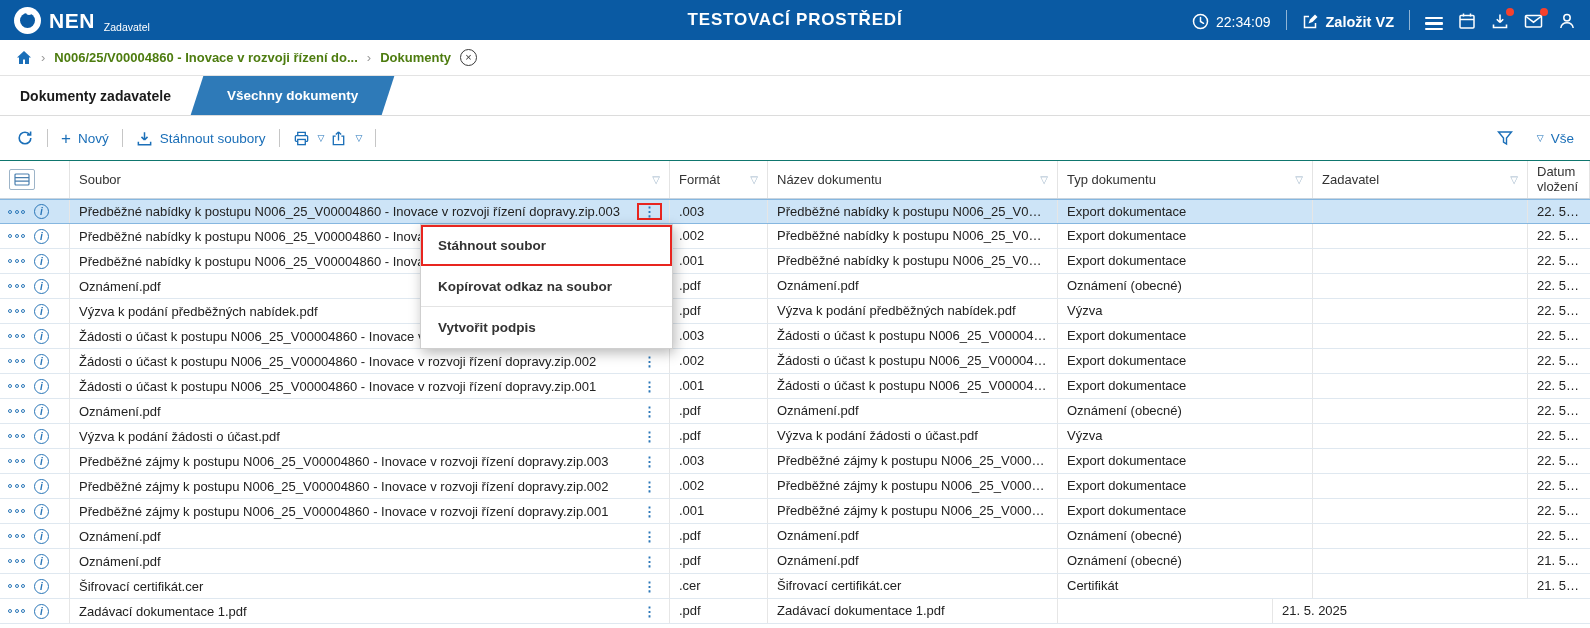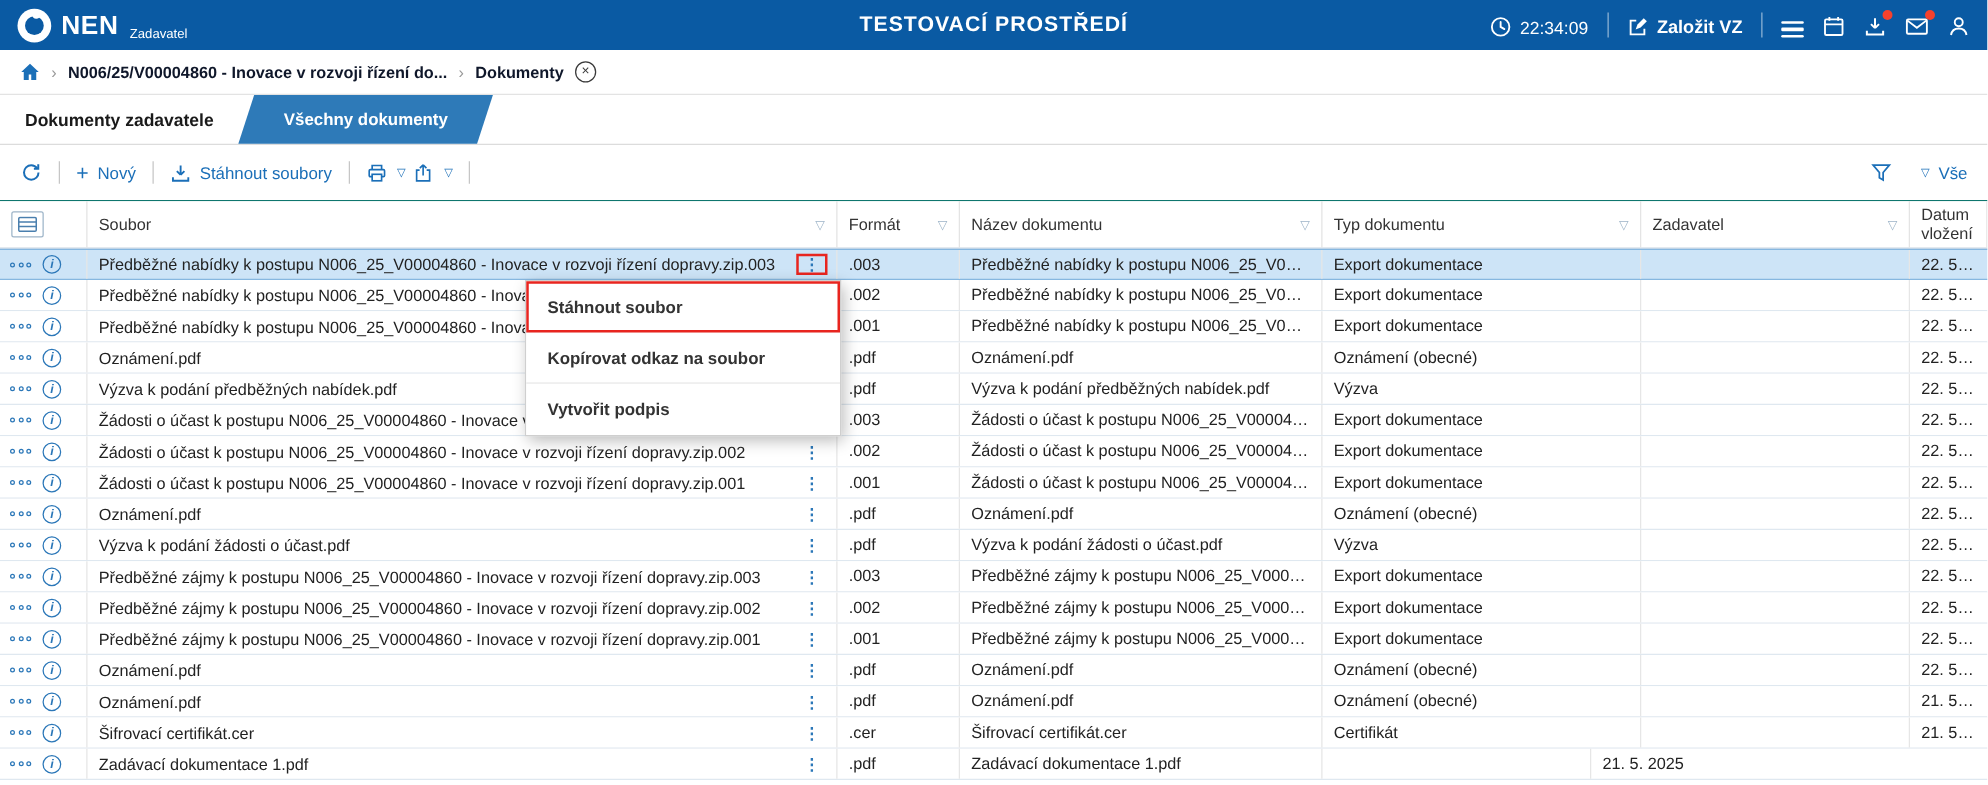--- a/index.html
+++ b/index.html
@@ -20,21 +20,21 @@
   .tb-item{display:flex;align-items:center;gap:7px;font-size:14px;cursor:pointer;white-space:nowrap}
   .tb-item.bold{font-weight:700;font-size:14.5px}
   .tb-divider{width:1px;height:20px;background:rgba(255,255,255,.55)}
   .icon-badge{position:relative}
   .badge{position:absolute;top:-4px;right:-5px;width:8px;height:8px;border-radius:50%}
   .hamburger{display:flex;flex-direction:column;gap:3px}
   .hamburger i{display:block;width:18px;height:2.4px;background:#fff;border-radius:1px}
 
   
   .breadcrumb{height:36px;display:flex;align-items:center;gap:9px;padding:0 16px;border-bottom:1px solid #e3e3e3;font-size:13px;background:#fff}
-  .crumb{font-weight:600;color:#0f172a;white-space:nowrap;cursor:pointer}
+  .crumb{font-weight:600;color:#4d7c0f;white-space:nowrap;cursor:pointer}
   .crumb-sep{color:#9a9a9a;font-size:13px}
   .close-circle{width:17px;height:17px;border:1.3px solid #3a3a3a;border-radius:50%;display:flex;align-items:center;justify-content:center;font-size:11px;line-height:1;color:#3a3a3a;cursor:pointer;flex:none}
 
   
   .tabs{height:40px;display:flex;align-items:stretch;padding-left:14px;background:#fff;border-bottom:1px solid #dcdcdc}
   .tab-active{display:flex;align-items:center;padding:0 26px 0 6px;font-size:14px;font-weight:700;color:#1a1a1a;cursor:pointer}
   .tab-blue{transform:skewX(-18deg);display:flex;align-items:center;padding:0 30px;cursor:pointer}
   .tab-blue>span{transform:skewX(18deg);color:#fff;font-size:13.5px;font-weight:700;white-space:nowrap}
 
   

